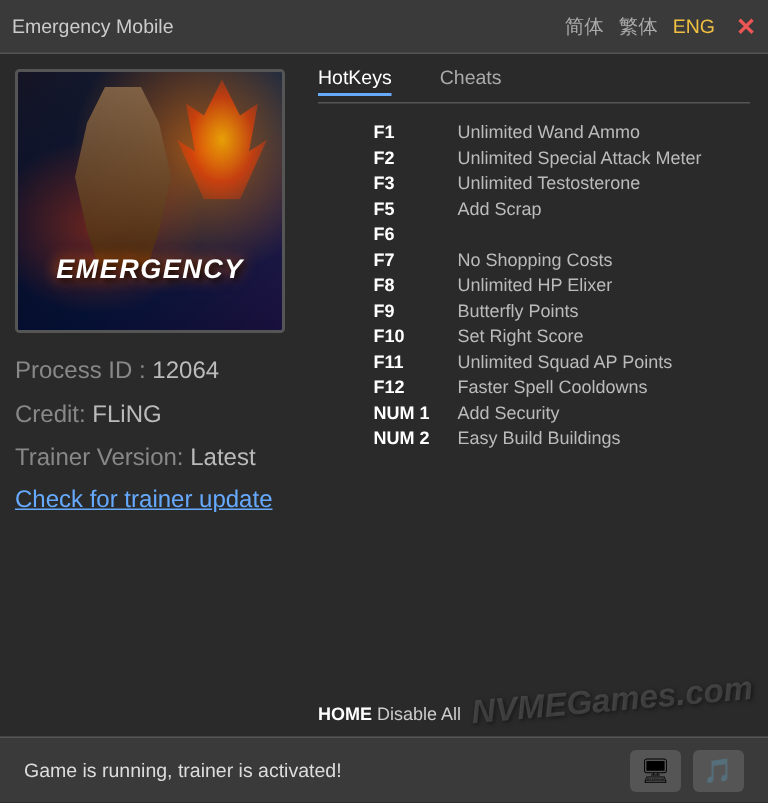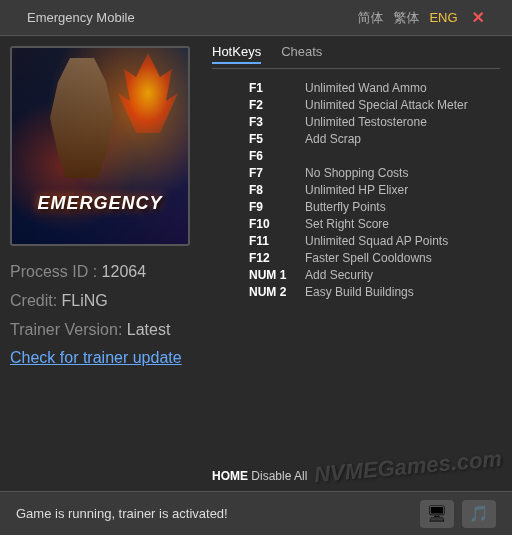--- a/index.html
+++ b/index.html
@@ -11,21 +11,21 @@
       overflow: hidden;
       position: relative;
     }
 
     
     #title-bar {
       display: flex;
       align-items: center;
       justify-content: space-between;
       background: #3a3a3a;
-      padding: 6px 27px;
+      padding: 6px 8px;
       height: 36px;
       border-bottom: 1px solid #555;
     }
     #title-bar .app-title {
       color: #ccc;
       font-size: 13px;
     }
     #title-bar .lang-group {
       display: flex;
       align-items: center;
@@ -58,21 +58,21 @@
     #left-panel {
       width: 200px;
       padding: 10px;
       display: flex;
       flex-direction: column;
       gap: 8px;
       flex-shrink: 0;
     }
     #game-image {
       width: 180px;
-      height: 200px;
+      height: 176px;
       background: linear-gradient(135deg, #1a1a2e 0%, #16213e 30%, #0f3460 60%, #533483 100%);
       border: 2px solid #555;
       border-radius: 3px;
       position: relative;
       overflow: hidden;
       display: flex;
       align-items: center;
       justify-content: center;
     }
     .game-img-overlay {
@@ -136,21 +136,21 @@
     #right-panel {
       flex: 1;
       padding: 8px 12px;
       display: flex;
       flex-direction: column;
     }
 
     
     #tabs {
       display: flex;
-      gap: 20px;
+      gap: 32px;
       margin-bottom: 10px;
       border-bottom: 1px solid #555;
       padding-bottom: 4px;
     }
     .tab {
       color: #aaa;
       font-size: 13px;
       cursor: pointer;
       padding-bottom: 3px;
     }

